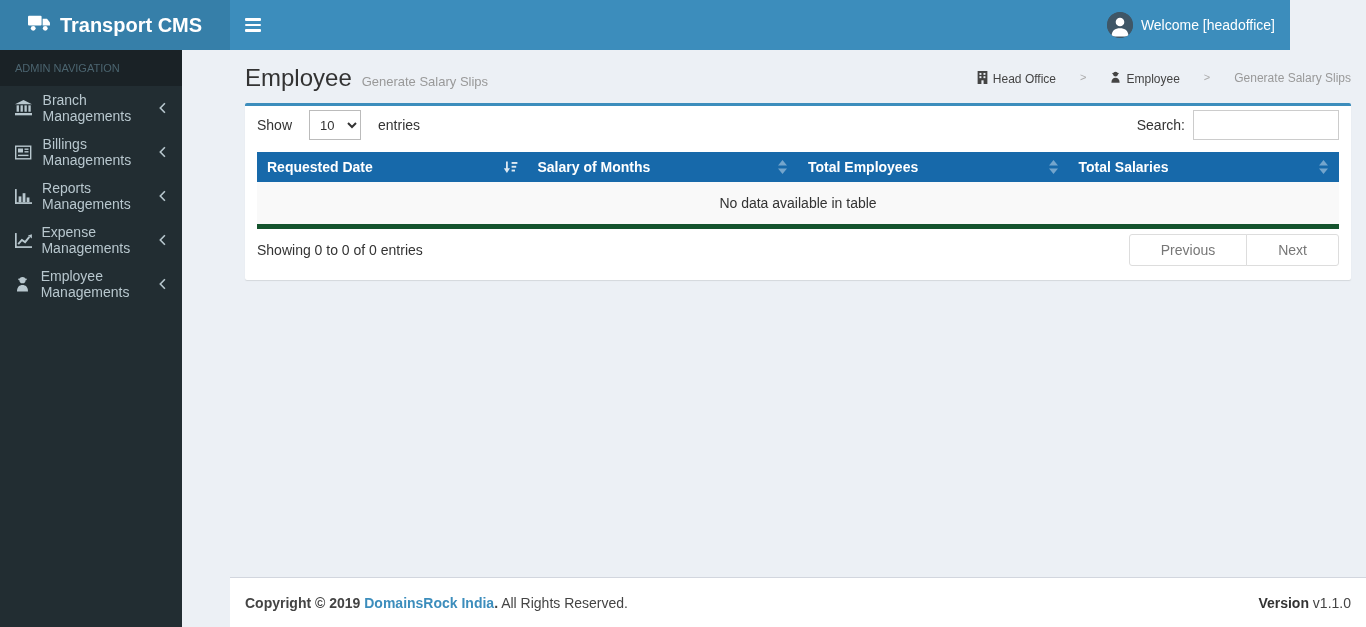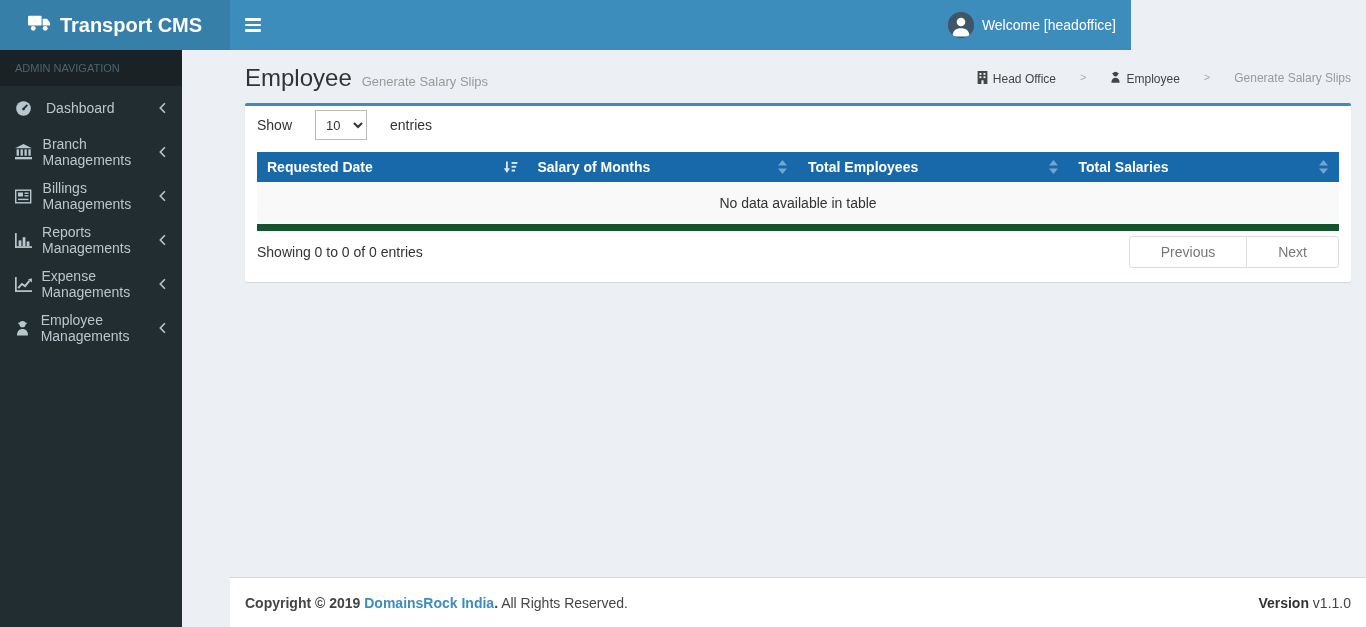--- a/index.html
+++ b/index.html
@@ -1,20 +1,20 @@
 <!DOCTYPE html>
 <html><head>
 <meta charset="utf-8">
 <style>
   * { margin:0; padding:0; box-sizing:border-box; }
   html,body { width:1366px; height:627px; overflow:hidden; }
   body { font-family:"Liberation Sans", sans-serif; font-size:14px; color:#333; background:#ecf0f5; position:relative; }
 
   
-  .main-header { position:absolute; top:0; left:0; width:1131px; height:50px; z-index:5;text-decoration:underline; }
+  .main-header { position:absolute; top:0; left:0; width:1290px; height:50px; z-index:5;text-decoration:underline; }
   .logo { position:absolute; left:0; top:0; width:230px; height:50px; background:#367fa9; color:#fff;
           display:flex; align-items:center; justify-content:center; gap:9px; font-size:20px; font-weight:bold; }
   .navbar { position:absolute; left:230px; top:0; right:0; height:50px; background:#3c8dbc;
             display:flex; align-items:center; justify-content:space-between; }
   .sidebar-toggle { width:46px; height:50px; display:flex; align-items:center; justify-content:center; cursor:pointer; color:#fff; }
   .hamburger { display:flex; flex-direction:column; gap:3px; }
   .hamburger span { display:block; width:16px; height:2.5px; background:#fff; border-radius:1px; }
   .user-menu { display:flex; align-items:center; gap:8px; padding:16px 15px; height:50px; color:#fff; cursor:pointer; }
   .avatar { width:26px; height:26px; border-radius:50%; background:#3f5666; overflow:hidden; display:block; }
 
@@ -38,36 +38,36 @@
   .content { padding:3px 15px 0 15px; }
   .box { background:#fff; border-top:3px solid #3c8dbc; box-shadow:0 1px 1px rgba(0,0,0,0.1); border-radius:2px; }
   .box-header { position:relative; padding:12px 10px; }
   .box-title { font-size:18px; font-weight:400; color:#333; display:inline-block; margin-left:4px; }
   .btn-green { position:absolute; right:12px; top:12px; background:#00a65a; border:1px solid #008d4c; color:#fff;
                font-size:12.5px; font-weight:bold; padding:6px 11px; border-radius:3px; cursor:pointer;
                font-family:"Liberation Sans", sans-serif; }
   .box-body { padding:4px 12px 14px 12px; }
 
   .dt-top { display:flex; justify-content:space-between; align-items:center; margin-bottom:12px; }
-  .dt-length { display:flex; align-items:center; gap:23px; color:#333; }
+  .dt-length { display:flex; align-items:center; gap:17px; color:#333; }
   .dt-length select { width:52px; height:30px; border:1px solid #bbb; background:#fff; font-size:13px; color:#333;
                       padding:2px 6px; font-family:"Liberation Sans", sans-serif; }
   .dt-search { display:flex; align-items:center; gap:8px; color:#333; }
   .dt-search input { width:146px; height:30px; border:1px solid #ccc; padding:4px 8px; font-size:13px;
                      font-family:"Liberation Sans", sans-serif; }
 
   table.dt { width:100%; border-collapse:collapse; }
   table.dt thead th { background:#1769aa; color:#fff; font-weight:bold; font-size:14px; text-align:left;
                       padding:7px 10px; cursor:pointer; width:25%; }
   .th-inner { display:flex; align-items:center; justify-content:space-between; }
   .sort-icon { display:flex; align-items:center; margin-left:8px; }
   .sort-active { opacity:0.85; }
   .sort-idle { opacity:0.4; }
   td.dt-empty { text-align:center; background:#f9f9f9; padding:13px 10px; font-size:14px; color:#333;
-                border-bottom:7px solid #14532d; }
+                border-bottom:5px solid #14532d; }
 
   .dt-bottom { display:flex; justify-content:space-between; align-items:center; margin-top:5px; }
   .dt-info { font-size:14px; color:#333; }
   .dt-paginate { display:flex; }
   .page-btn { background:#fff; border:1px solid #ddd; color:#777; padding:7px 31px; font-size:14px; cursor:pointer;
               font-family:"Liberation Sans", sans-serif; }
   .page-btn.prev { border-radius:3px 0 0 3px; }
   .page-btn.next { border-radius:0 3px 3px 0; margin-left:-1px; }
 
   
@@ -109,35 +109,20 @@
         </svg>
       </span>
       <span>Welcome [headoffice]</span>
     </div>
   </nav>
 </header>
 
 <aside class="sidebar">
   <div class="nav-header">ADMIN NAVIGATION</div>
 
-  <a class="nav-item">
-    <span class="nav-icon">
-      <svg width="17" height="17" viewBox="0 0 16 16">
-        <circle cx="8" cy="8" r="6.9" fill="currentColor"></circle>
-        <line x1="8" y1="8.4" x2="11.6" y2="4.6" stroke="#222d32" stroke-width="1.7"></line>
-        <circle cx="8" cy="8.5" r="1.3" fill="#222d32"></circle>
-      </svg>
-    </span>
-    <span class="nav-label">Dashboard</span>
-    <span class="nav-chevron">
-      <svg width="9" height="12" viewBox="0 0 8 12">
-          <path d="M6.4 1.2 L1.8 6 L6.4 10.8" fill="none" stroke="currentColor" stroke-width="1.6"></path>
-        </svg>
-    </span>
-  </a>
 
   <a class="nav-item">
     <span class="nav-icon">
       <svg width="17" height="16" viewBox="0 0 16 15" fill="currentColor">
         <path d="M8 0 L16 4 H0 Z"></path>
         <rect x="1.5" y="5" width="2.2" height="6"></rect>
           <rect x="5.2" y="5" width="2.2" height="6"></rect>
         <rect x="8.9" y="5" width="2.2" height="6"></rect>
           <rect x="12.6" y="5" width="2.2" height="6"></rect>
         <rect x="0" y="12.2" width="16" height="2.2"></rect>
@@ -259,20 +244,24 @@
     <div class="box">
       <div class="box-body">
 
         <div class="dt-top">
           <div class="dt-length">
             <span>Show</span>
             <select>
               <option selected="">10</option>
             </select>
             <span>entries</span>
+          </div>
+          <div class="dt-search">
+            <span>Search:</span>
+            <input type="text" style="">
           </div>
         </div>
 
         <table class="dt">
           <thead>
             <tr>
               <th>
                 <span class="th-inner">
                   <span>Requested Date</span>
                   <span class="sort-icon sort-active">

